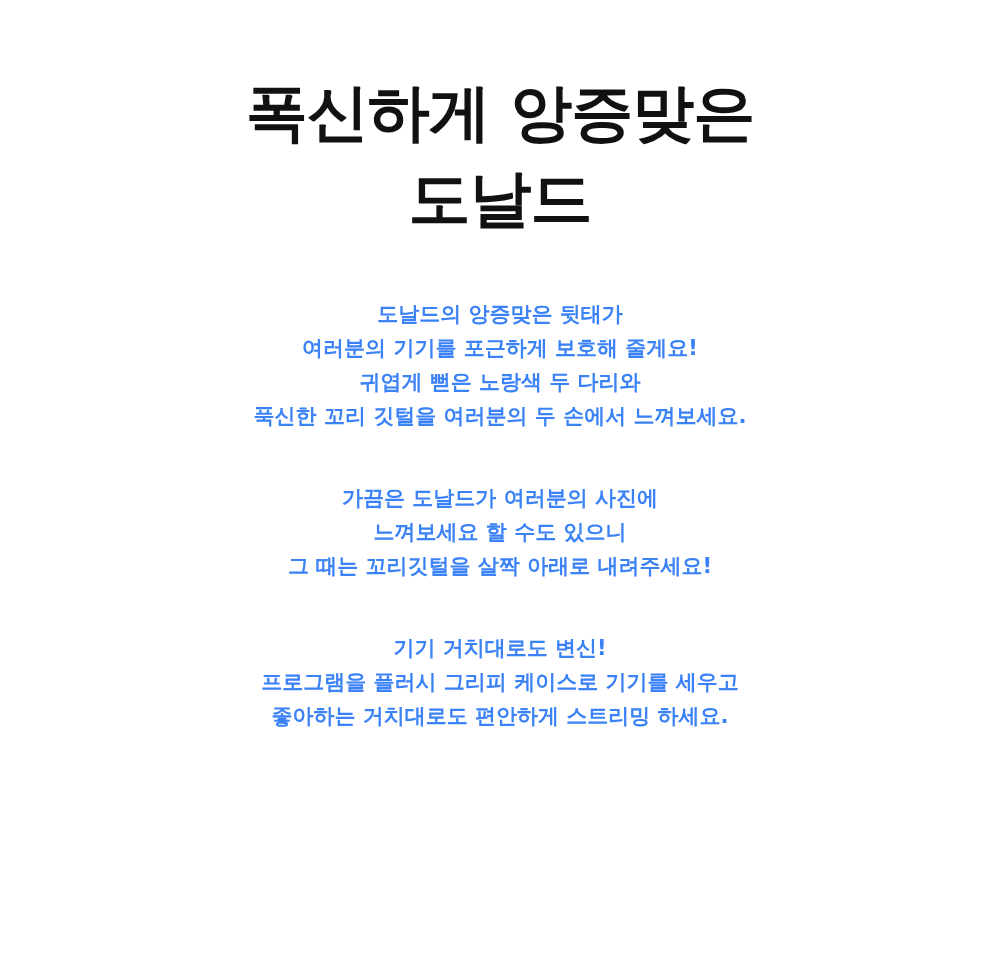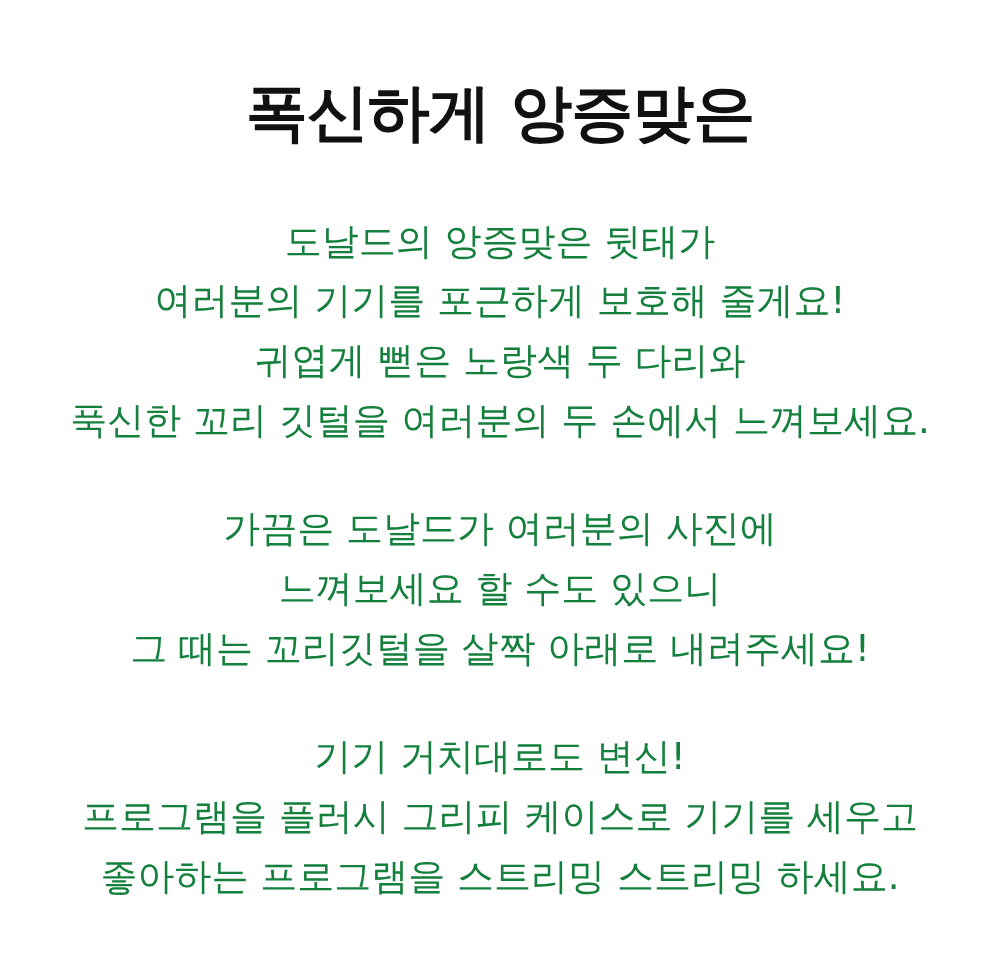--- a/index.html
+++ b/index.html
@@ -38,51 +38,52 @@
     text-align: center;
     margin-top: 56px;
   }
   .paragraph {
     margin-bottom: 48px;
   }
   .paragraph:last-child {
     margin-bottom: 12px;
   }
   .body-line {
-    font-size: 37px;
-    font-weight: 400;
+    font-size: 21px;
+    font-weight: 700;
     line-height: 1.62;
-    color: #15803d;
+    color: #3b82f6;
     white-space: nowrap;
   }
 </style>
 </head>
 <body>
 
 <div class="page">
 
   <div class="title-block">
     <div class="title-line">폭신하게 앙증맞은</div>
+    <div class="title-line">도날드</div>
   </div>
 
   <div class="body-block">
 
     <div class="paragraph">
       <div class="body-line">도날드의 앙증맞은 뒷태가</div>
       <div class="body-line">여러분의 기기를 포근하게 보호해 줄게요!</div>
       <div class="body-line">귀엽게 뻗은 노랑색 두 다리와</div>
       <div class="body-line">푹신한 꼬리 깃털을 여러분의 두 손에서 느껴보세요.</div>
     </div>
 
     <div class="paragraph">
       <div class="body-line">가끔은 도날드가 여러분의 사진에</div>
       <div class="body-line">느껴보세요 할 수도 있으니</div>
       <div class="body-line">그 때는 꼬리깃털을 살짝 아래로 내려주세요!</div>
     </div>
 
     <div class="paragraph">
       <div class="body-line">기기 거치대로도 변신!</div>
       <div class="body-line">프로그램을 플러시 그리피 케이스로 기기를 세우고</div>
-      <div class="body-line">좋아하는 프로그램을 스트리밍 스트리밍 하세요.</div>
+      <div class="body-line">좋아하는 거치대로도 편안하게 스트리밍 하세요.</div>
     </div>
 
   </div>
 </div>
 
 </body></html>

